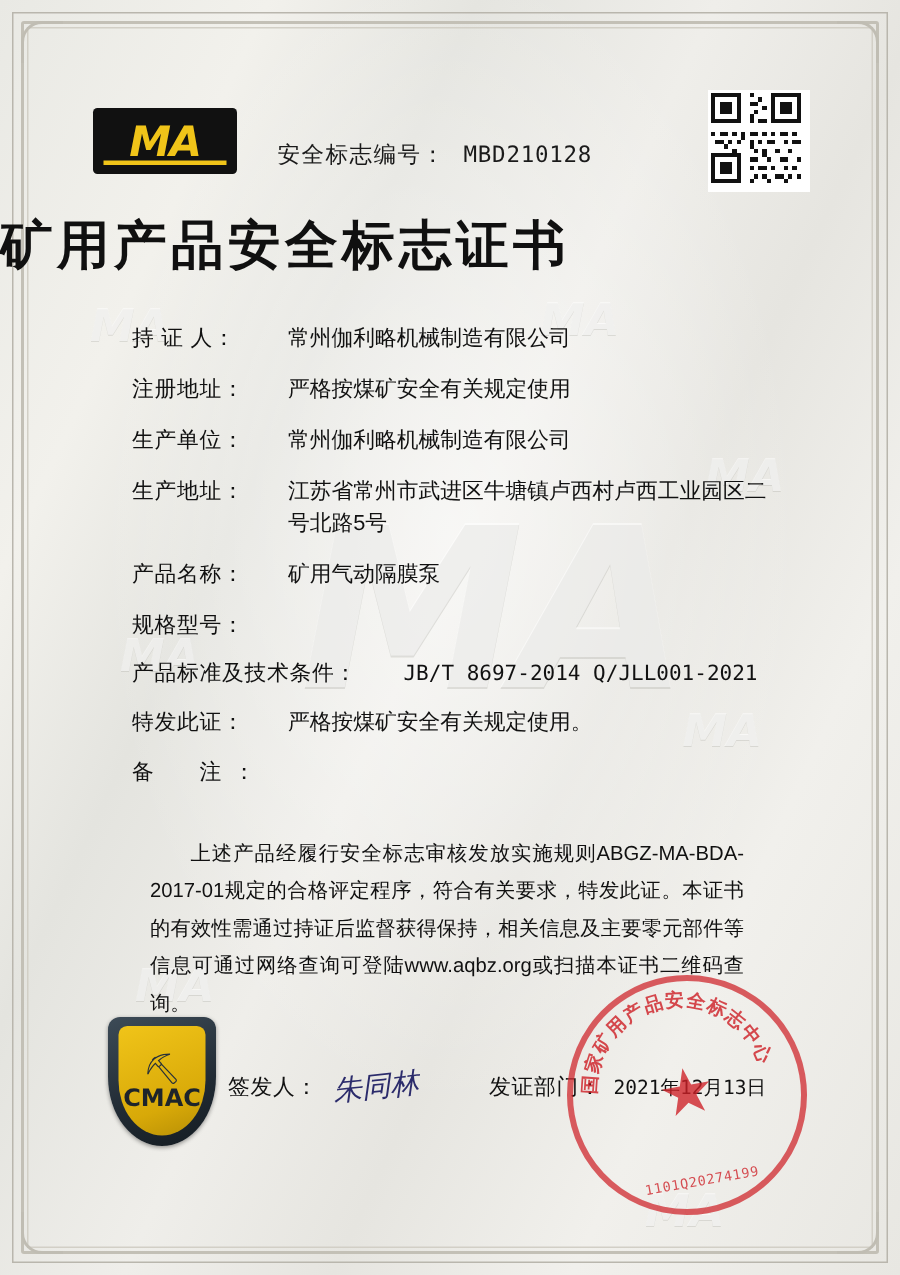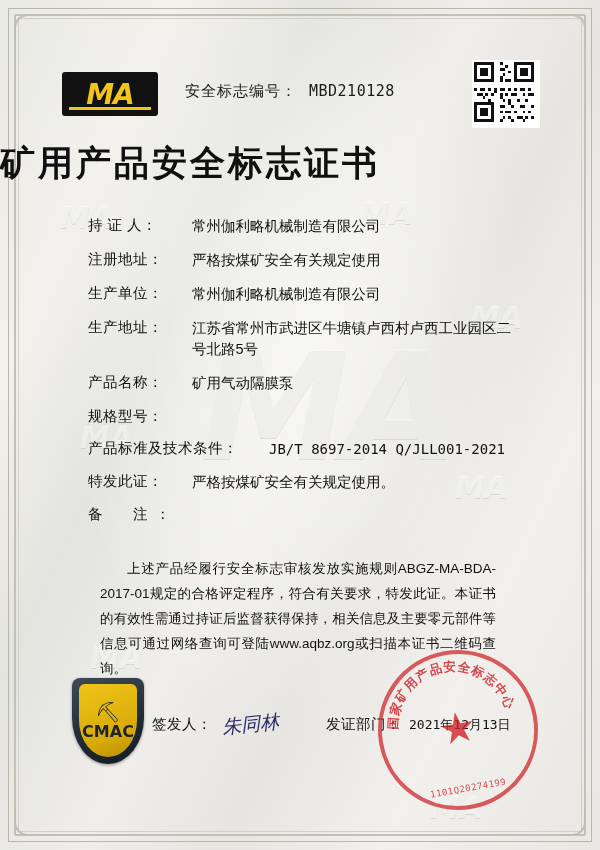--- a/index.html
+++ b/index.html
@@ -65,21 +65,21 @@
   
   .qr{
     position:absolute;right:60px;top:60px;width:64px;height:64px;background:#fff;
     padding:2px;
   }
   
   .serial{
     position:absolute;left:185px;top:82px;display:flex;align-items:baseline;
     font-size:15px;color:#1a1a1a;
   }
-  .serial .lbl{letter-spacing:1px;}
+  .serial .lbl{letter-spacing:1px;margin-top:12px;}
   .serial .val{margin-left:12px;font-family:"DejaVu Sans Mono", monospace;font-size:15px;letter-spacing:0.5px;}
 
   .title{
     position:absolute;left:0;right:0;top:140px;
     font-size:35px;font-weight:bold;color:#101010;letter-spacing:3px;
     font-family:"DejaVu Sans", sans-serif;
   }
 
   .fields{
     position:absolute;left:88px;top:216px;width:430px;

